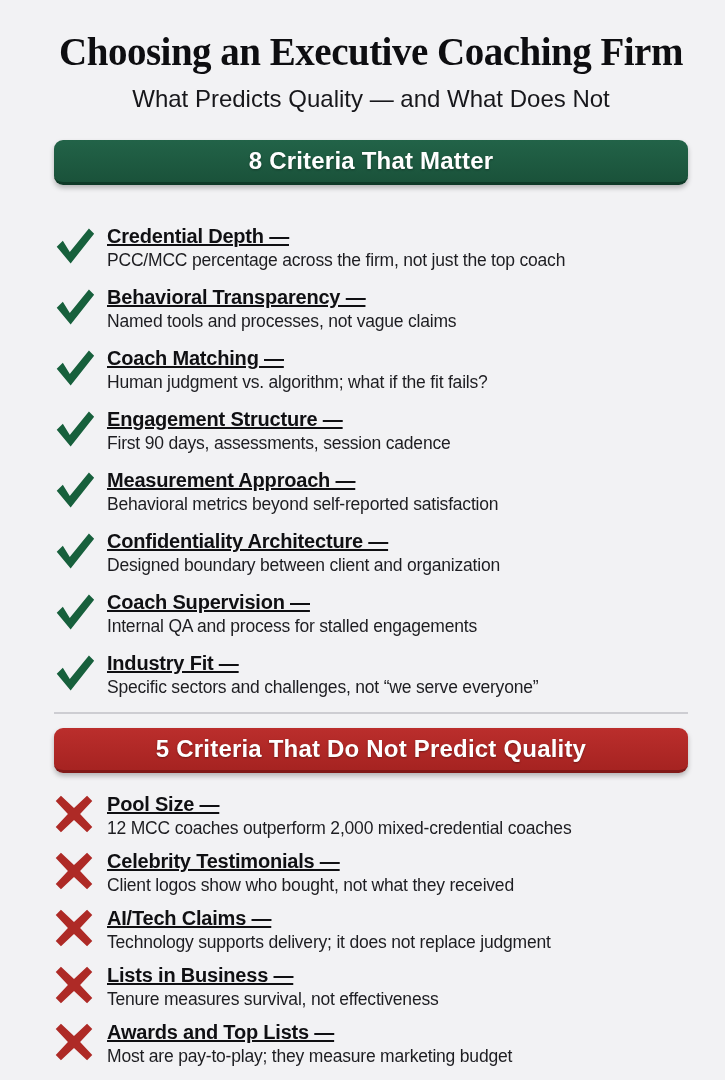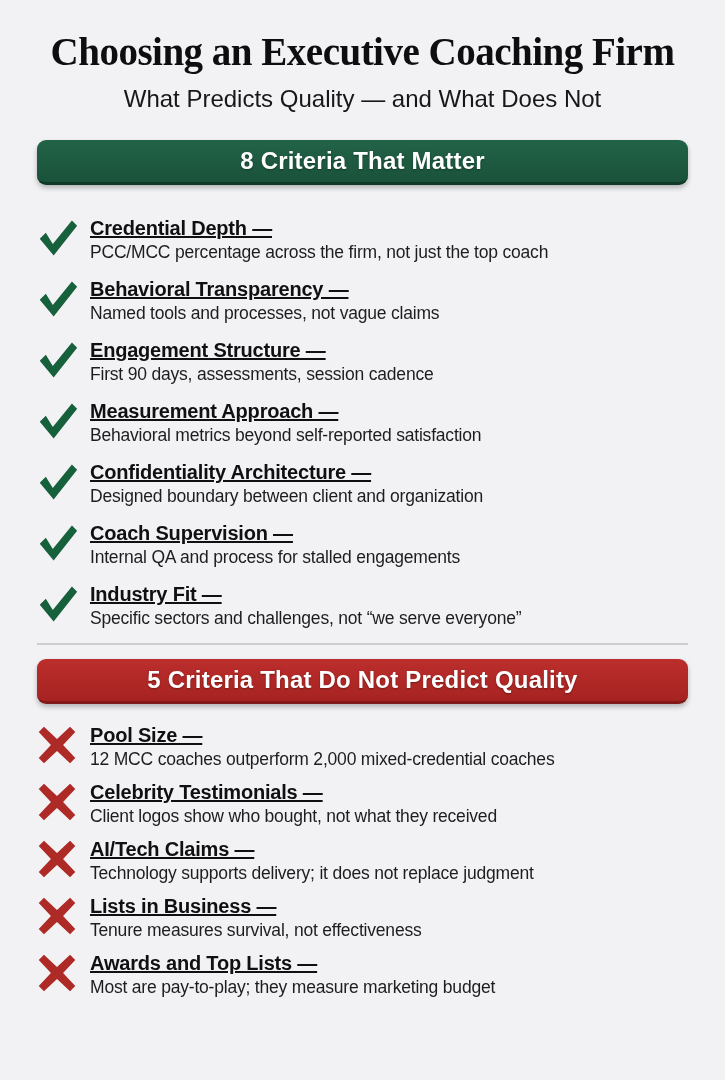--- a/index.html
+++ b/index.html
@@ -8,21 +8,21 @@
     width: 725px;
     height: 1080px;
     background: #f2f2f4;
     font-family: "Liberation Sans", sans-serif;
     color: #141417;
     overflow: hidden;
   }
   .page {
     width: 725px;
     height: 1080px;
-    padding: 30px 37px 10px 37px;
+    padding: 30px 37px 10px 54px;
   }
   .title {
     font-family: "Liberation Serif", serif;
     font-weight: 700;
     font-size: 39px;
     line-height: 1.12;
     text-align: center;
     color: #0e0e11;
     letter-spacing: -0.5px;
     margin-bottom: 11px;
@@ -43,21 +43,21 @@
     color: #ffffff;
     font-weight: 700;
     font-size: 24px;
     letter-spacing: 0.2px;
     box-shadow: 0 3px 5px rgba(0,0,0,0.25);
     text-shadow: 0 1px 2px rgba(0,0,0,0.35);
   }
   .banner-green {
     background: linear-gradient(#226348, #1a523a);
     border-bottom: 3px solid #0f3a28;
-    margin-bottom: 31px;
+    margin-bottom: 39px;
   }
   .banner-red {
     background: linear-gradient(#bb2e2c, #a62321);
     border-bottom: 3px solid #811a19;
     margin-bottom: 19px;
   }
   .item {
     display: flex;
     align-items: flex-start;
   }
@@ -126,20 +126,31 @@
         <div class="item-desc">Named tools and processes, not vague claims</div>
       </div>
     </div>
     <div class="item green">
       <div class="icon-cell">
         <svg width="42" height="40" viewBox="0 0 48 46">
             <path d="M3 24 L10 17 L18 30 L40 3 L46 9 L19 43 Z" fill="#17603c"></path>
           </svg>
       </div>
       <div class="item-text">
+        <div class="item-heading">Coach Matching —</div>
+        <div class="item-desc">Human judgment vs. algorithm; what if the fit fails?</div>
+      </div>
+    </div>
+    <div class="item green">
+      <div class="icon-cell">
+        <svg width="42" height="40" viewBox="0 0 48 46">
+            <path d="M3 24 L10 17 L18 30 L40 3 L46 9 L19 43 Z" fill="#17603c"></path>
+          </svg>
+      </div>
+      <div class="item-text">
         <div class="item-heading">Engagement Structure —</div>
         <div class="item-desc">First 90 days, assessments, session cadence</div>
       </div>
     </div>
     <div class="item green">
       <div class="icon-cell">
         <svg width="42" height="40" viewBox="0 0 48 46">
             <path d="M3 24 L10 17 L18 30 L40 3 L46 9 L19 43 Z" fill="#17603c"></path>
           </svg>
       </div>

